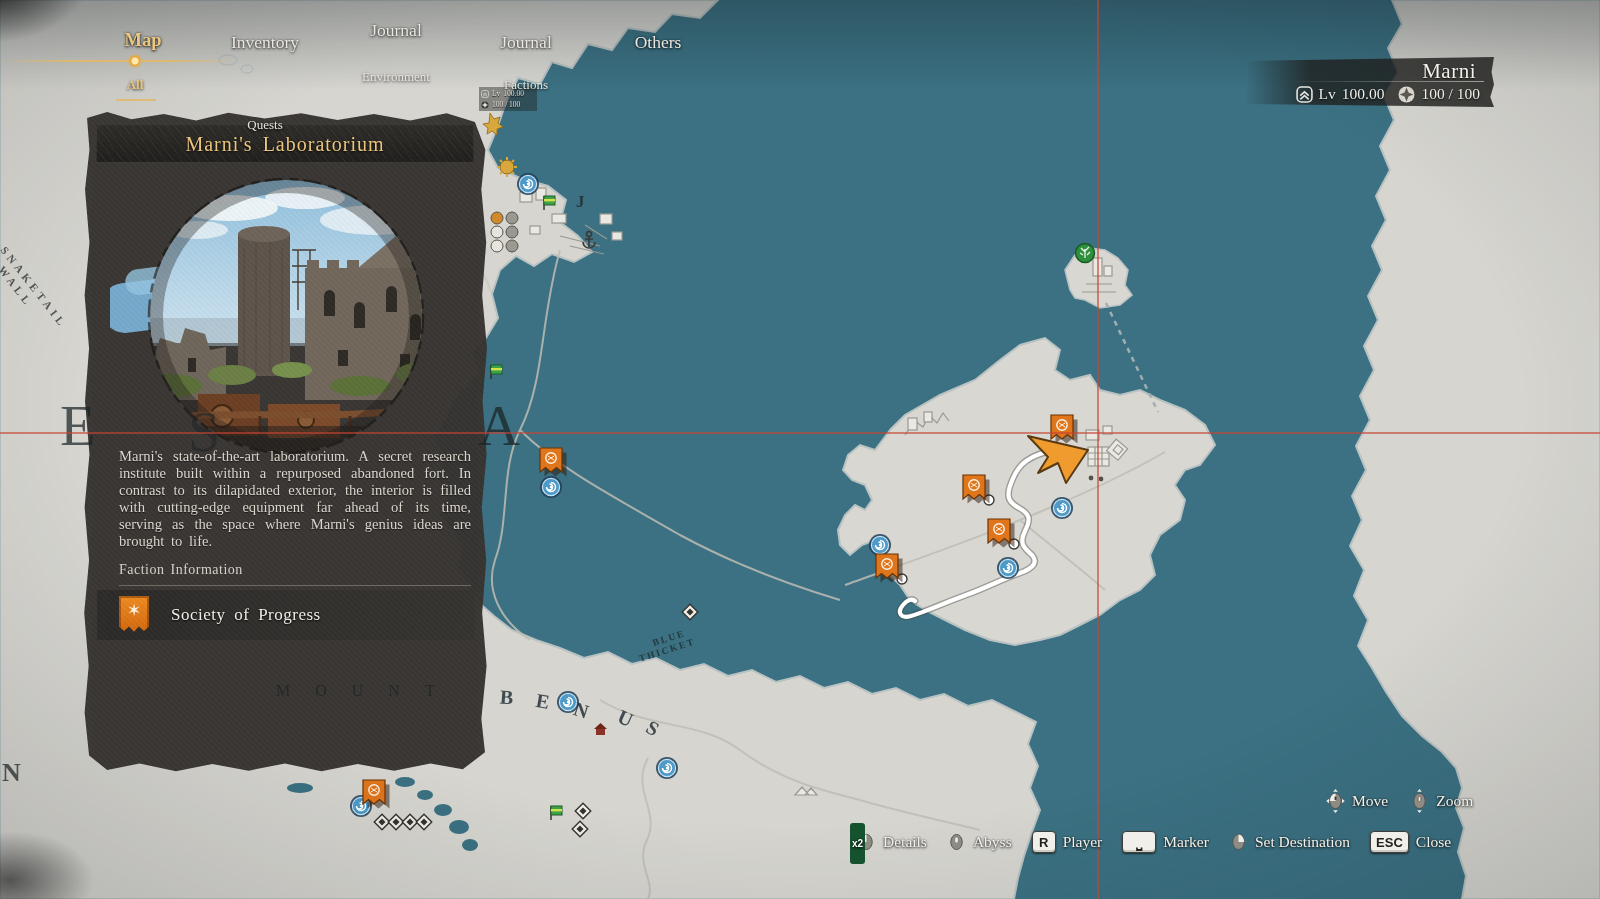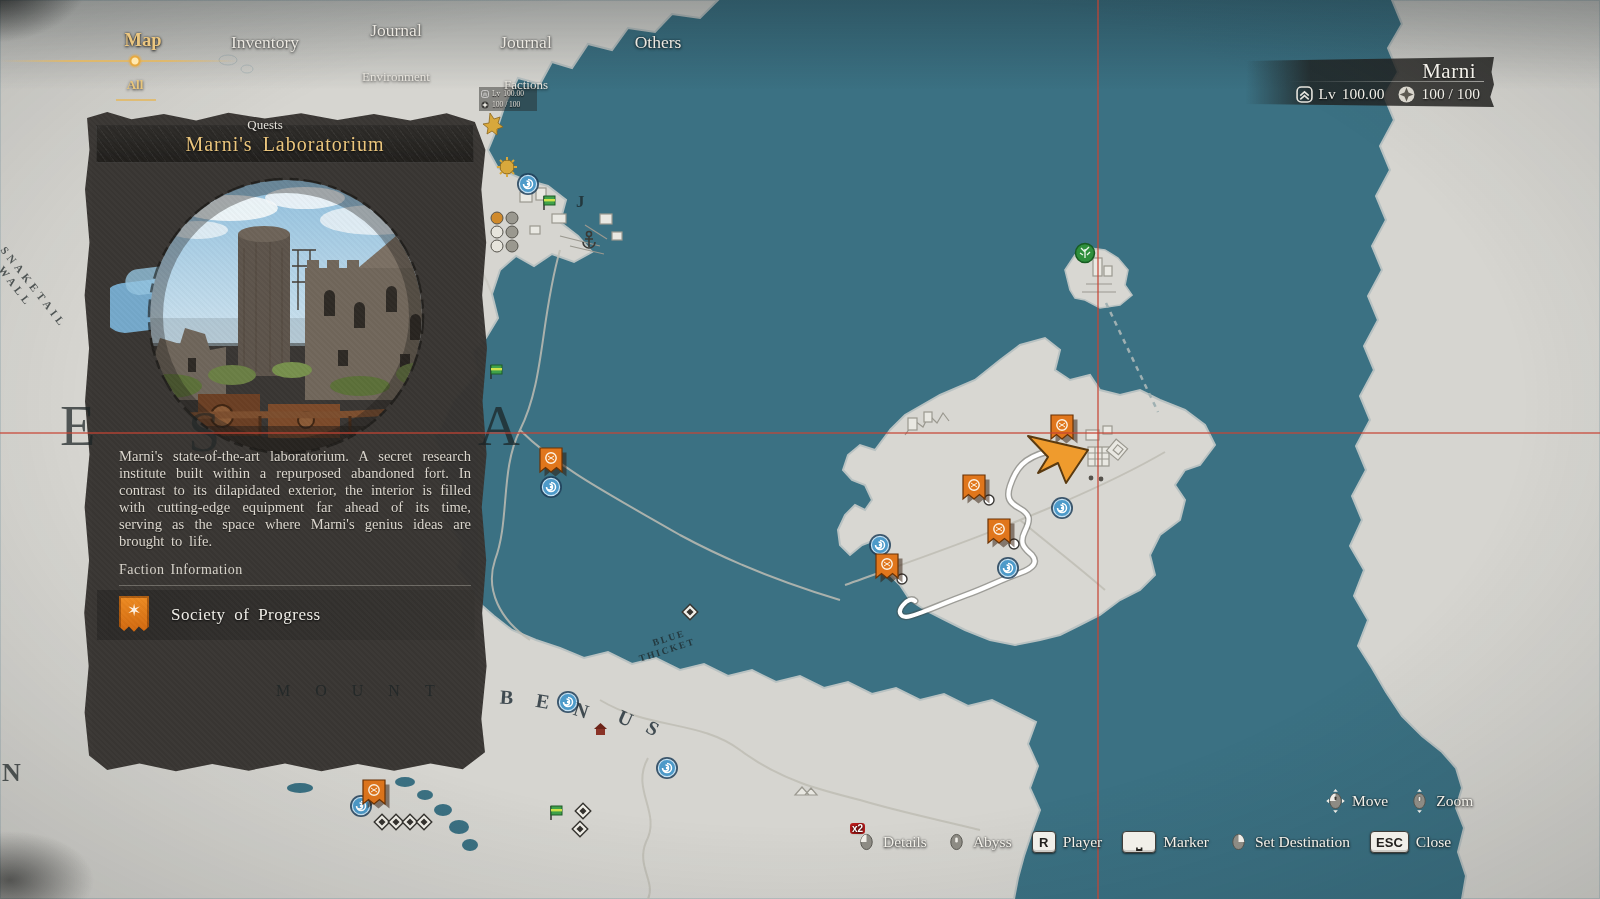--- a/index.html
+++ b/index.html
@@ -107,21 +107,21 @@
   .hintrow.r2{top:830px;left:857px;gap:20px;}
   .hint{display:flex;align-items:center;gap:7px;}
   .key{display:inline-flex;align-items:center;justify-content:center;min-width:24px;height:22px;
     padding:0 5px;background:#f1efe9;color:#23211e;border:1px solid #403e3a;border-radius:4px;
     font-size:13px;font-weight:bold;font-family:"Liberation Sans",sans-serif;
     box-shadow:0 1px 2px rgba(0,0,0,.6), inset 0 -2px 0 rgba(0,0,0,.15);text-shadow:none;}
   .key.space{font-size:15px;line-height:10px;}
   .mouse{width:19px;height:24px;flex:0 0 auto;}
   .badge{position:relative;}
   .badge em{position:absolute;left:-7px;top:-7px;font-style:normal;font-size:10px;font-weight:bold;
-    color:#fff;background:#b91c1c;border-radius:3px;padding:0 2px;line-height:11px;
+    color:#fff;background:#14532d;border-radius:3px;padding:15px 2px;line-height:11px;
     font-family:"Liberation Sans",sans-serif;}
 </style>
 </head>
 <body>
 
 <div class="screen">
 
   <svg id="map-svg" viewBox="0 0 1600 899">
     <defs>
       <g id="banner">

